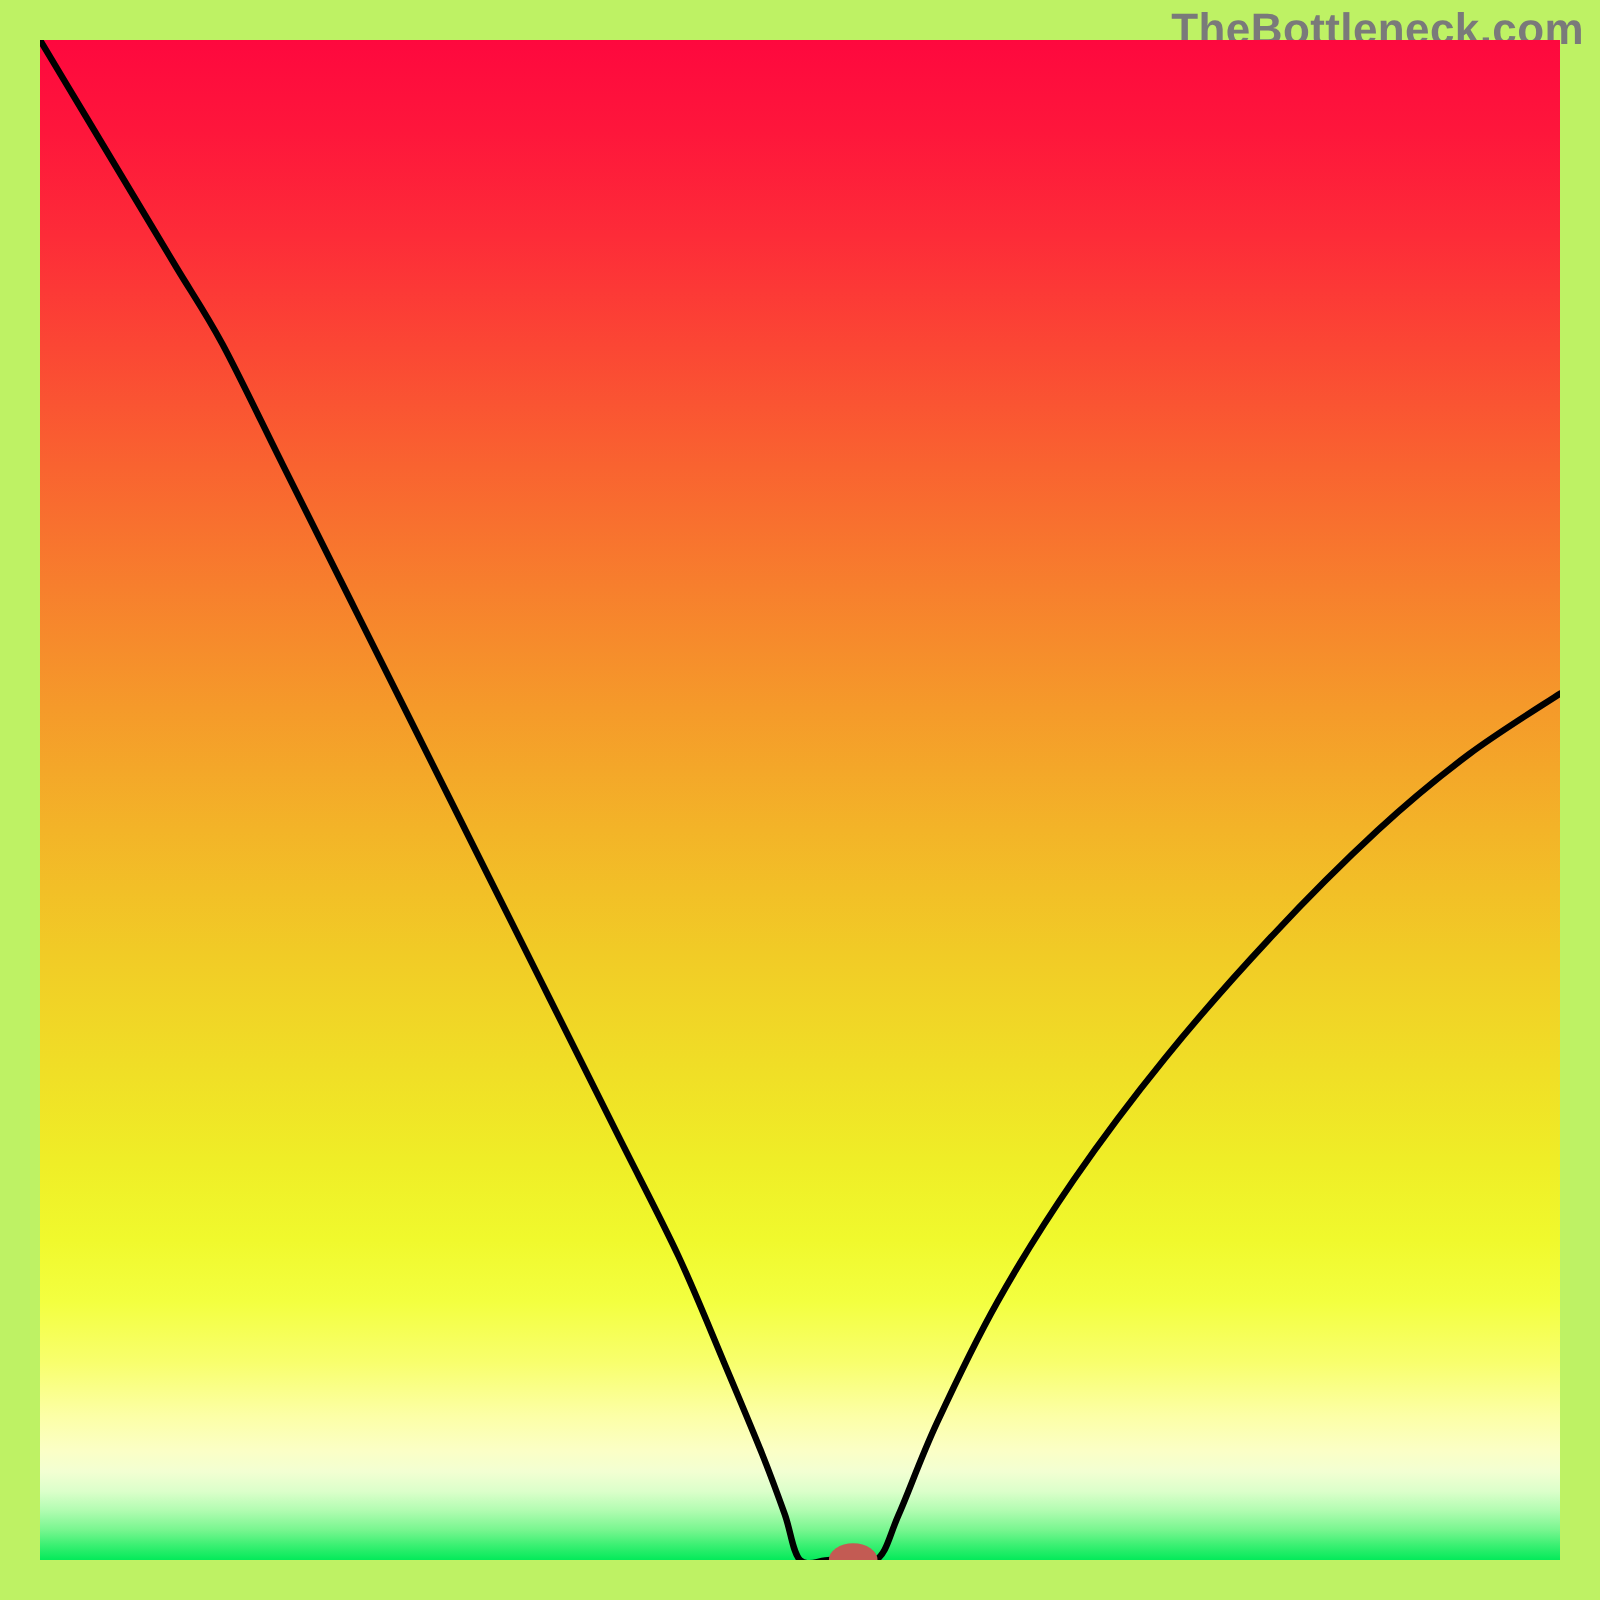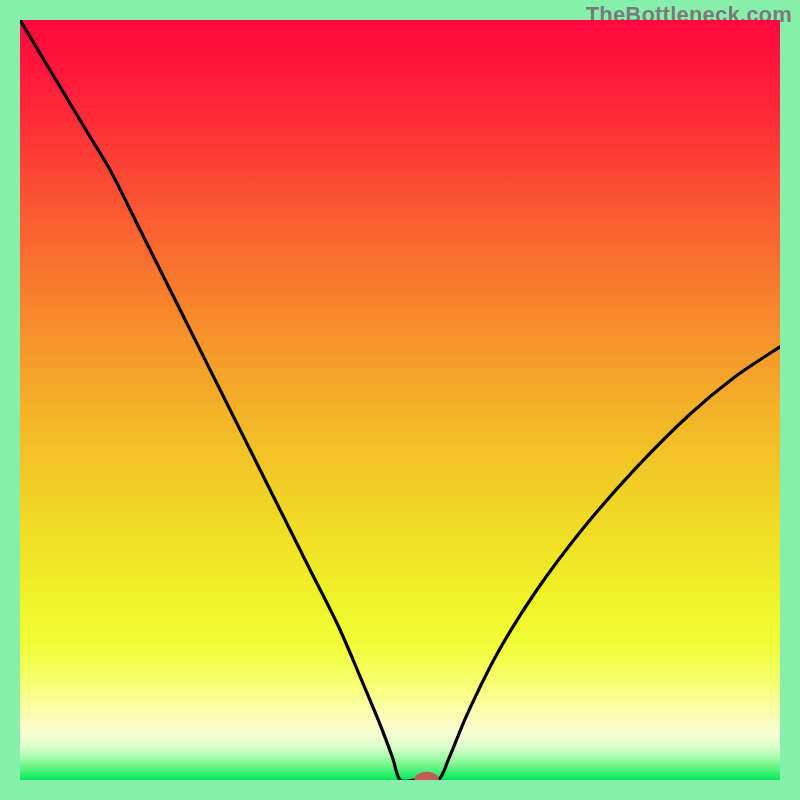--- a/index.html
+++ b/index.html
@@ -8,21 +8,21 @@
     width: 800px;
     height: 800px;
     background: #000;
     overflow: hidden;
     font-family: Arial, Helvetica, sans-serif;
   }
   .wrap {
     position: relative;
     width: 800px;
     height: 800px;
-    background: #86efac;
+    background: #bef264;
   }
   .plot-area {
     position: absolute;
     left: 20px;
     top: 20px;
     width: 760px;
     height: 760px;
   }
   .attribution {
     position: absolute;

